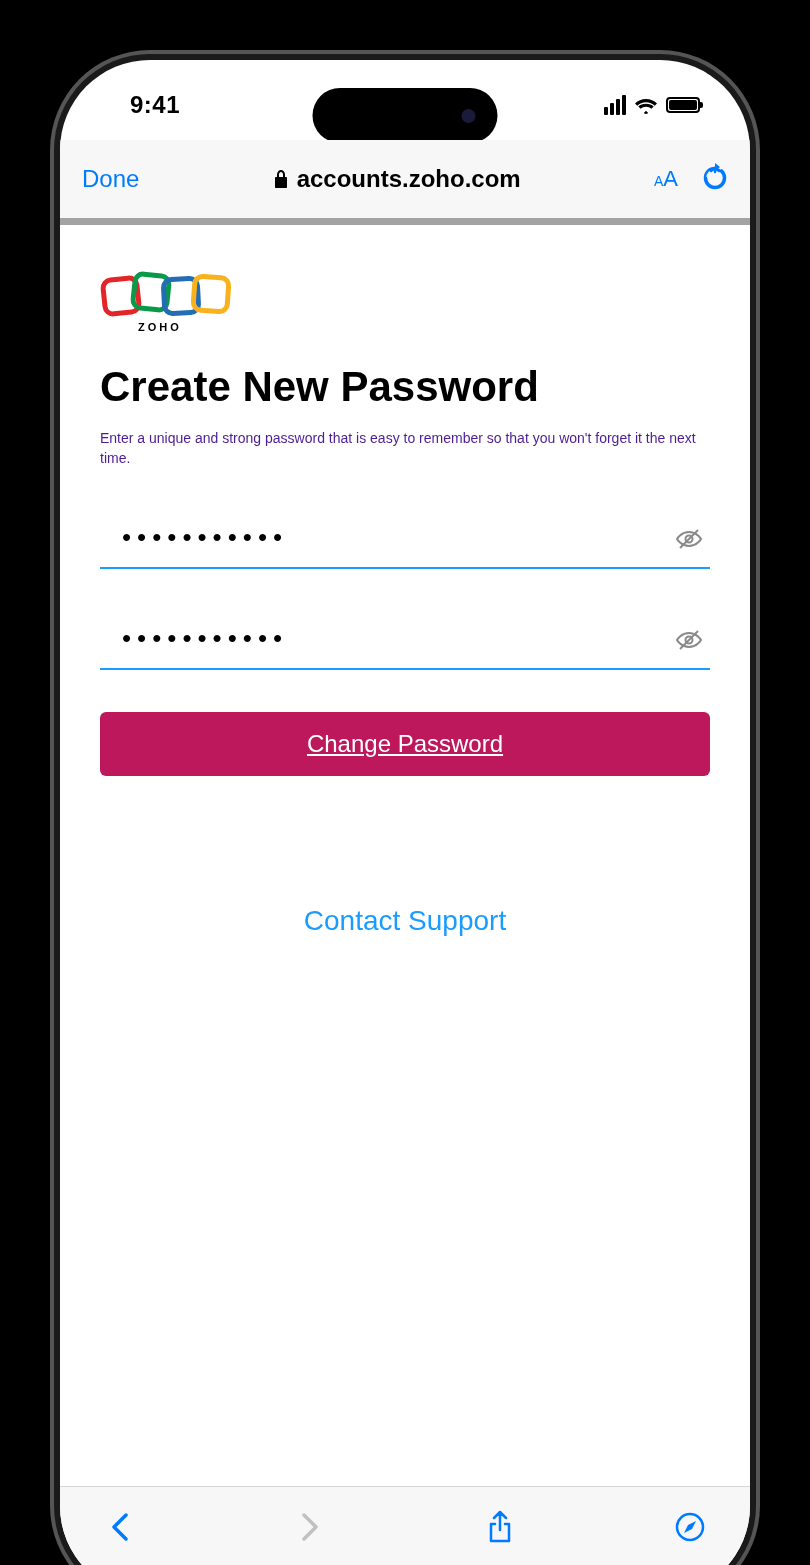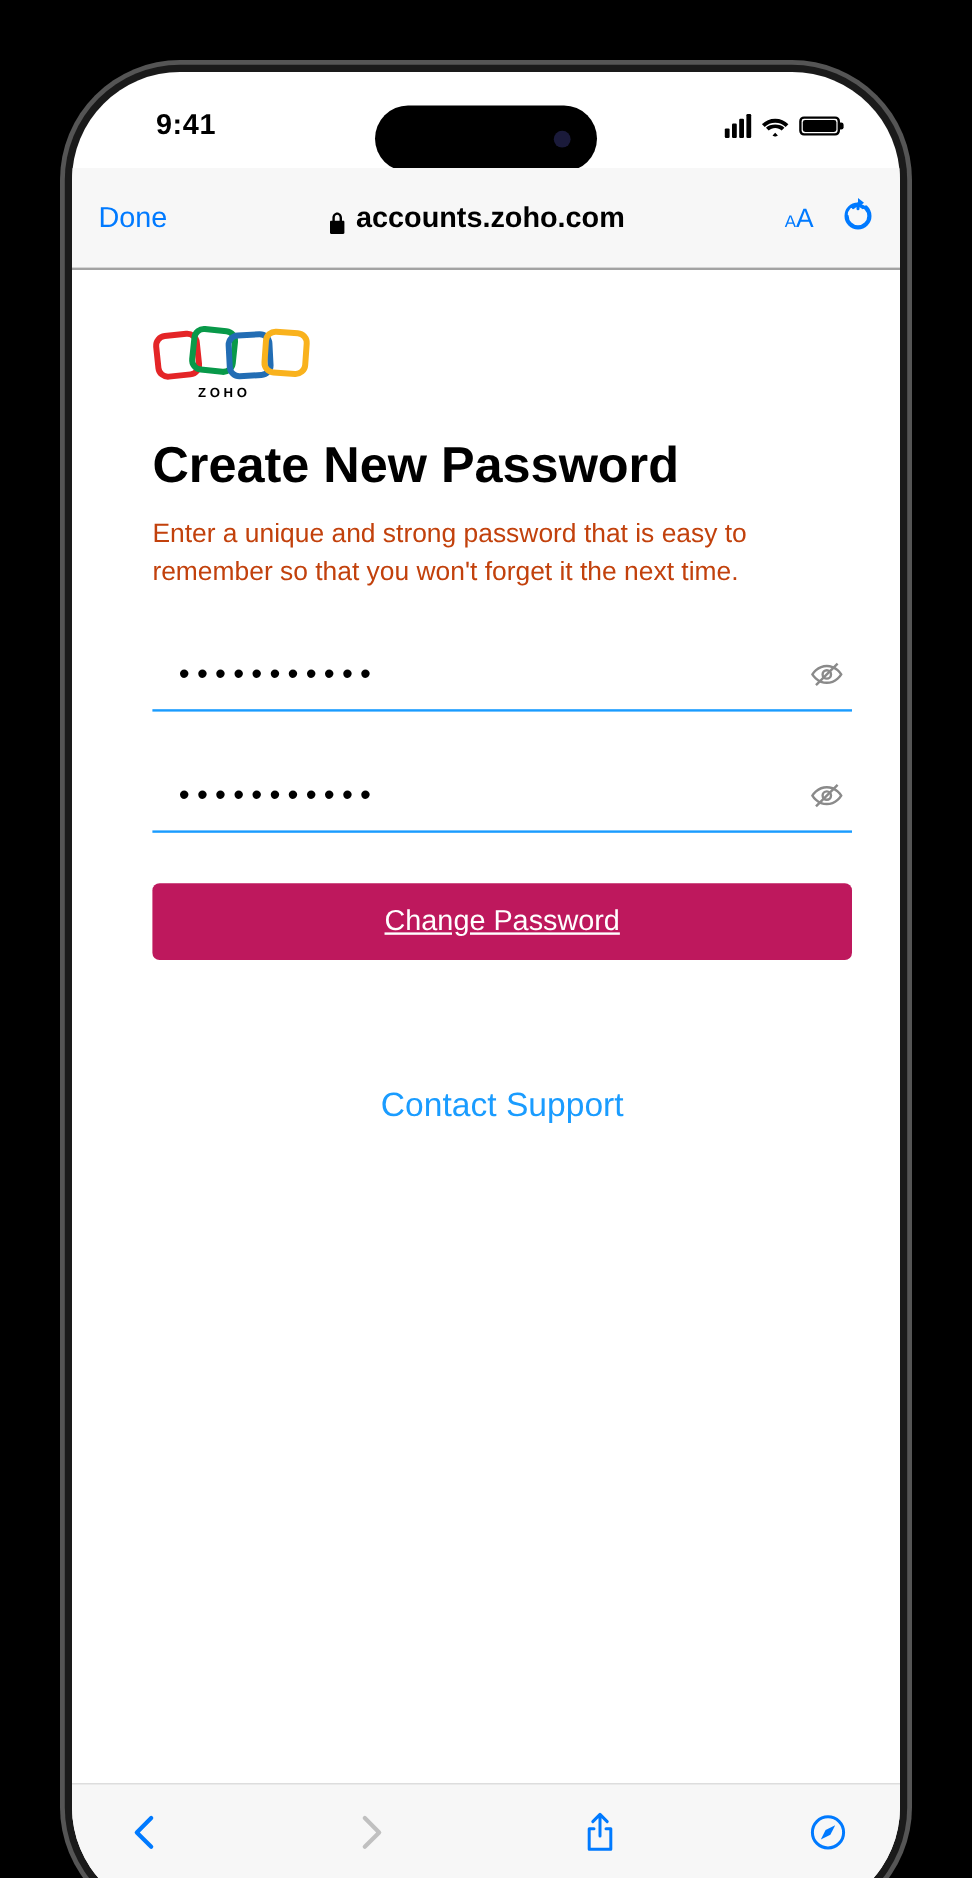--- a/index.html
+++ b/index.html
@@ -72,45 +72,44 @@
     width:34px; height:16px; border:2px solid #000; border-radius:4px; position:relative;
   }
   .battery::after{content:""; position:absolute; right:-5px; top:3px; width:3px; height:6px; background:#000; border-radius:0 2px 2px 0;}
   .battery .fill{ position:absolute; left:1px; top:1px; bottom:1px; right:1px; background:#000; border-radius:2px;}
 
   .nav-bar {
     position:absolute;
     top:80px; left:0; right:0;
     height:85px;
     background:#f7f7f7;
-    border-bottom:2px solid #a3a3a3;
+    border-bottom:7px solid #a3a3a3;
     display:flex;
     align-items:center;
     padding:0 22px;
   }
   .nav-done{ color:#007aff; font-size:24px; }
-  .nav-url{ flex:1; text-align:center; font-size:24px; font-weight:600; display:flex; align-items:flex-end; justify-content:center; gap:8px;}
+  .nav-url{ flex:1; text-align:center; font-size:24px; font-weight:600; display:flex; align-items:center; justify-content:center; gap:8px;}
   .nav-url svg{flex-shrink:0;}
   .nav-right{ display:flex; align-items:center; gap:24px; color:#007aff;}
   .aa{ font-weight:400; }
   .aa .small{font-size:14px;}
   .aa .big{font-size:22px;}
 
   .content {
     position:absolute;
     top:165px; left:0; right:0; bottom:110px;
     background:#fff;
     padding:46px 40px 0 40px;
     overflow:hidden;
-    margin-left:27px;
   }
   .logo { margin-bottom:30px; }
   .logo-text{ font-size:11px; letter-spacing:3px; font-weight:600; margin-left:38px; margin-top:-2px;}
   .heading{ font-size:42px; font-weight:700; margin-bottom:18px;}
-  .subheading{ font-size:22px; line-height:1.4; color:#c2410c; margin-bottom:42px;}
+  .subheading{ font-size:14px; line-height:1.4; color:#4c1d95; margin-bottom:42px;}
 
   .field {
     position:relative;
     border-bottom:2px solid #1a9cff;
     margin-bottom:42px;
     padding:12px 48px 14px 22px;
   }
   .field input{
     border:none; outline:none; width:100%;
     font-size:26px; letter-spacing:6px;

